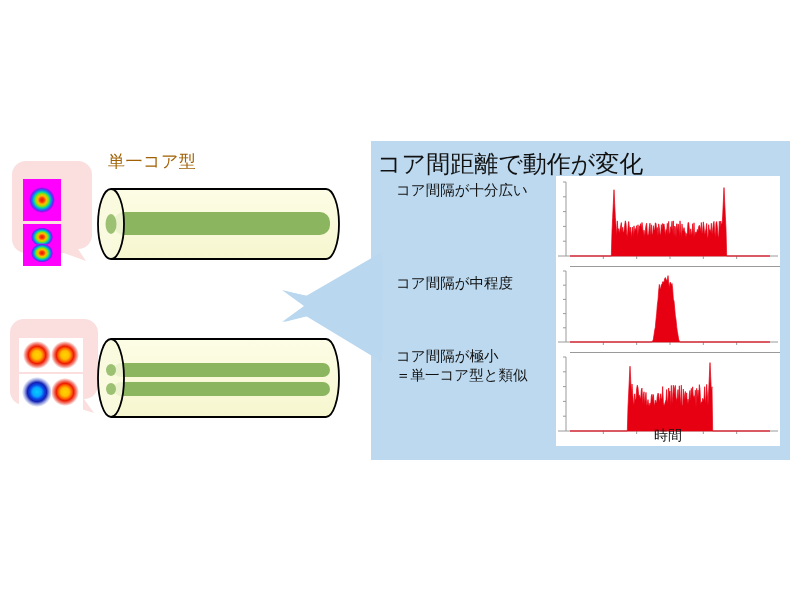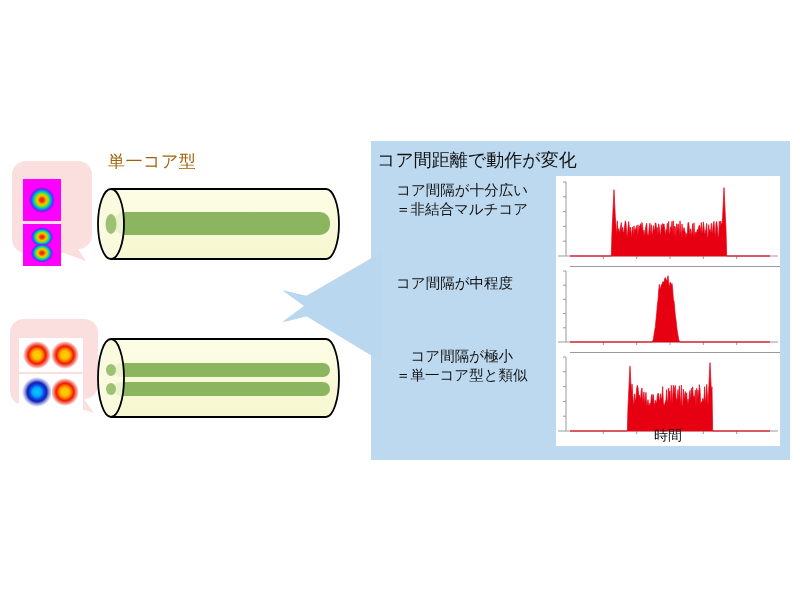--- a/index.html
+++ b/index.html
@@ -21,26 +21,26 @@
     white-space:nowrap;font-family:"DejaVu Sans",sans-serif;
   }
 
   
   #blue-panel{
     left:371px;top:141px;width:419px;height:319px;
     background:#bcd9ef;
   }
   #panel-title{
     left:377px;top:148px;
-    font-size:18px;color:#111;white-space:nowrap;
+    font-size:24px;color:#111;white-space:nowrap;
     font-family:"DejaVu Sans",sans-serif;
   }
   .anno{
     font-size:14.5px;color:#111;line-height:1.32;
-    white-space:nowrap;text-align:center;
+    white-space:nowrap;text-align:left;
     font-family:"DejaVu Sans",sans-serif;
   }
   #charts-box{
     left:556px;top:176px;width:224px;height:270px;
     background:#ffffff;
   }
   .chart-cell{position:absolute;left:0;width:224px;overflow:hidden;}
   .chart-sep{position:absolute;left:14px;width:210px;height:1px;background:#9a9a9a;}
   #xaxis-label{
     font-size:14px;color:#111;text-align:center;width:224px;
@@ -52,21 +52,20 @@
 <body>
 
 <div id="stage">
 
   <div class="abs" id="blue-panel"></div>
 
   <div class="abs" id="panel-title">コア間距離で動作が変化</div>
 
   <div class="abs anno" style="left:396px;top:181px;">
     <div>コア間隔が十分広い</div>
-    <div>＝非結合マルチコア</div>
   </div>
 
   <div class="abs anno" style="left:396px;top:274px;">
     <div>コア間隔が中程度</div>
   </div>
 
   <div class="abs anno" style="left:396px;top:347px;">
     <div>コア間隔が極小</div>
     <div>＝単一コア型と類似</div>
   </div>

